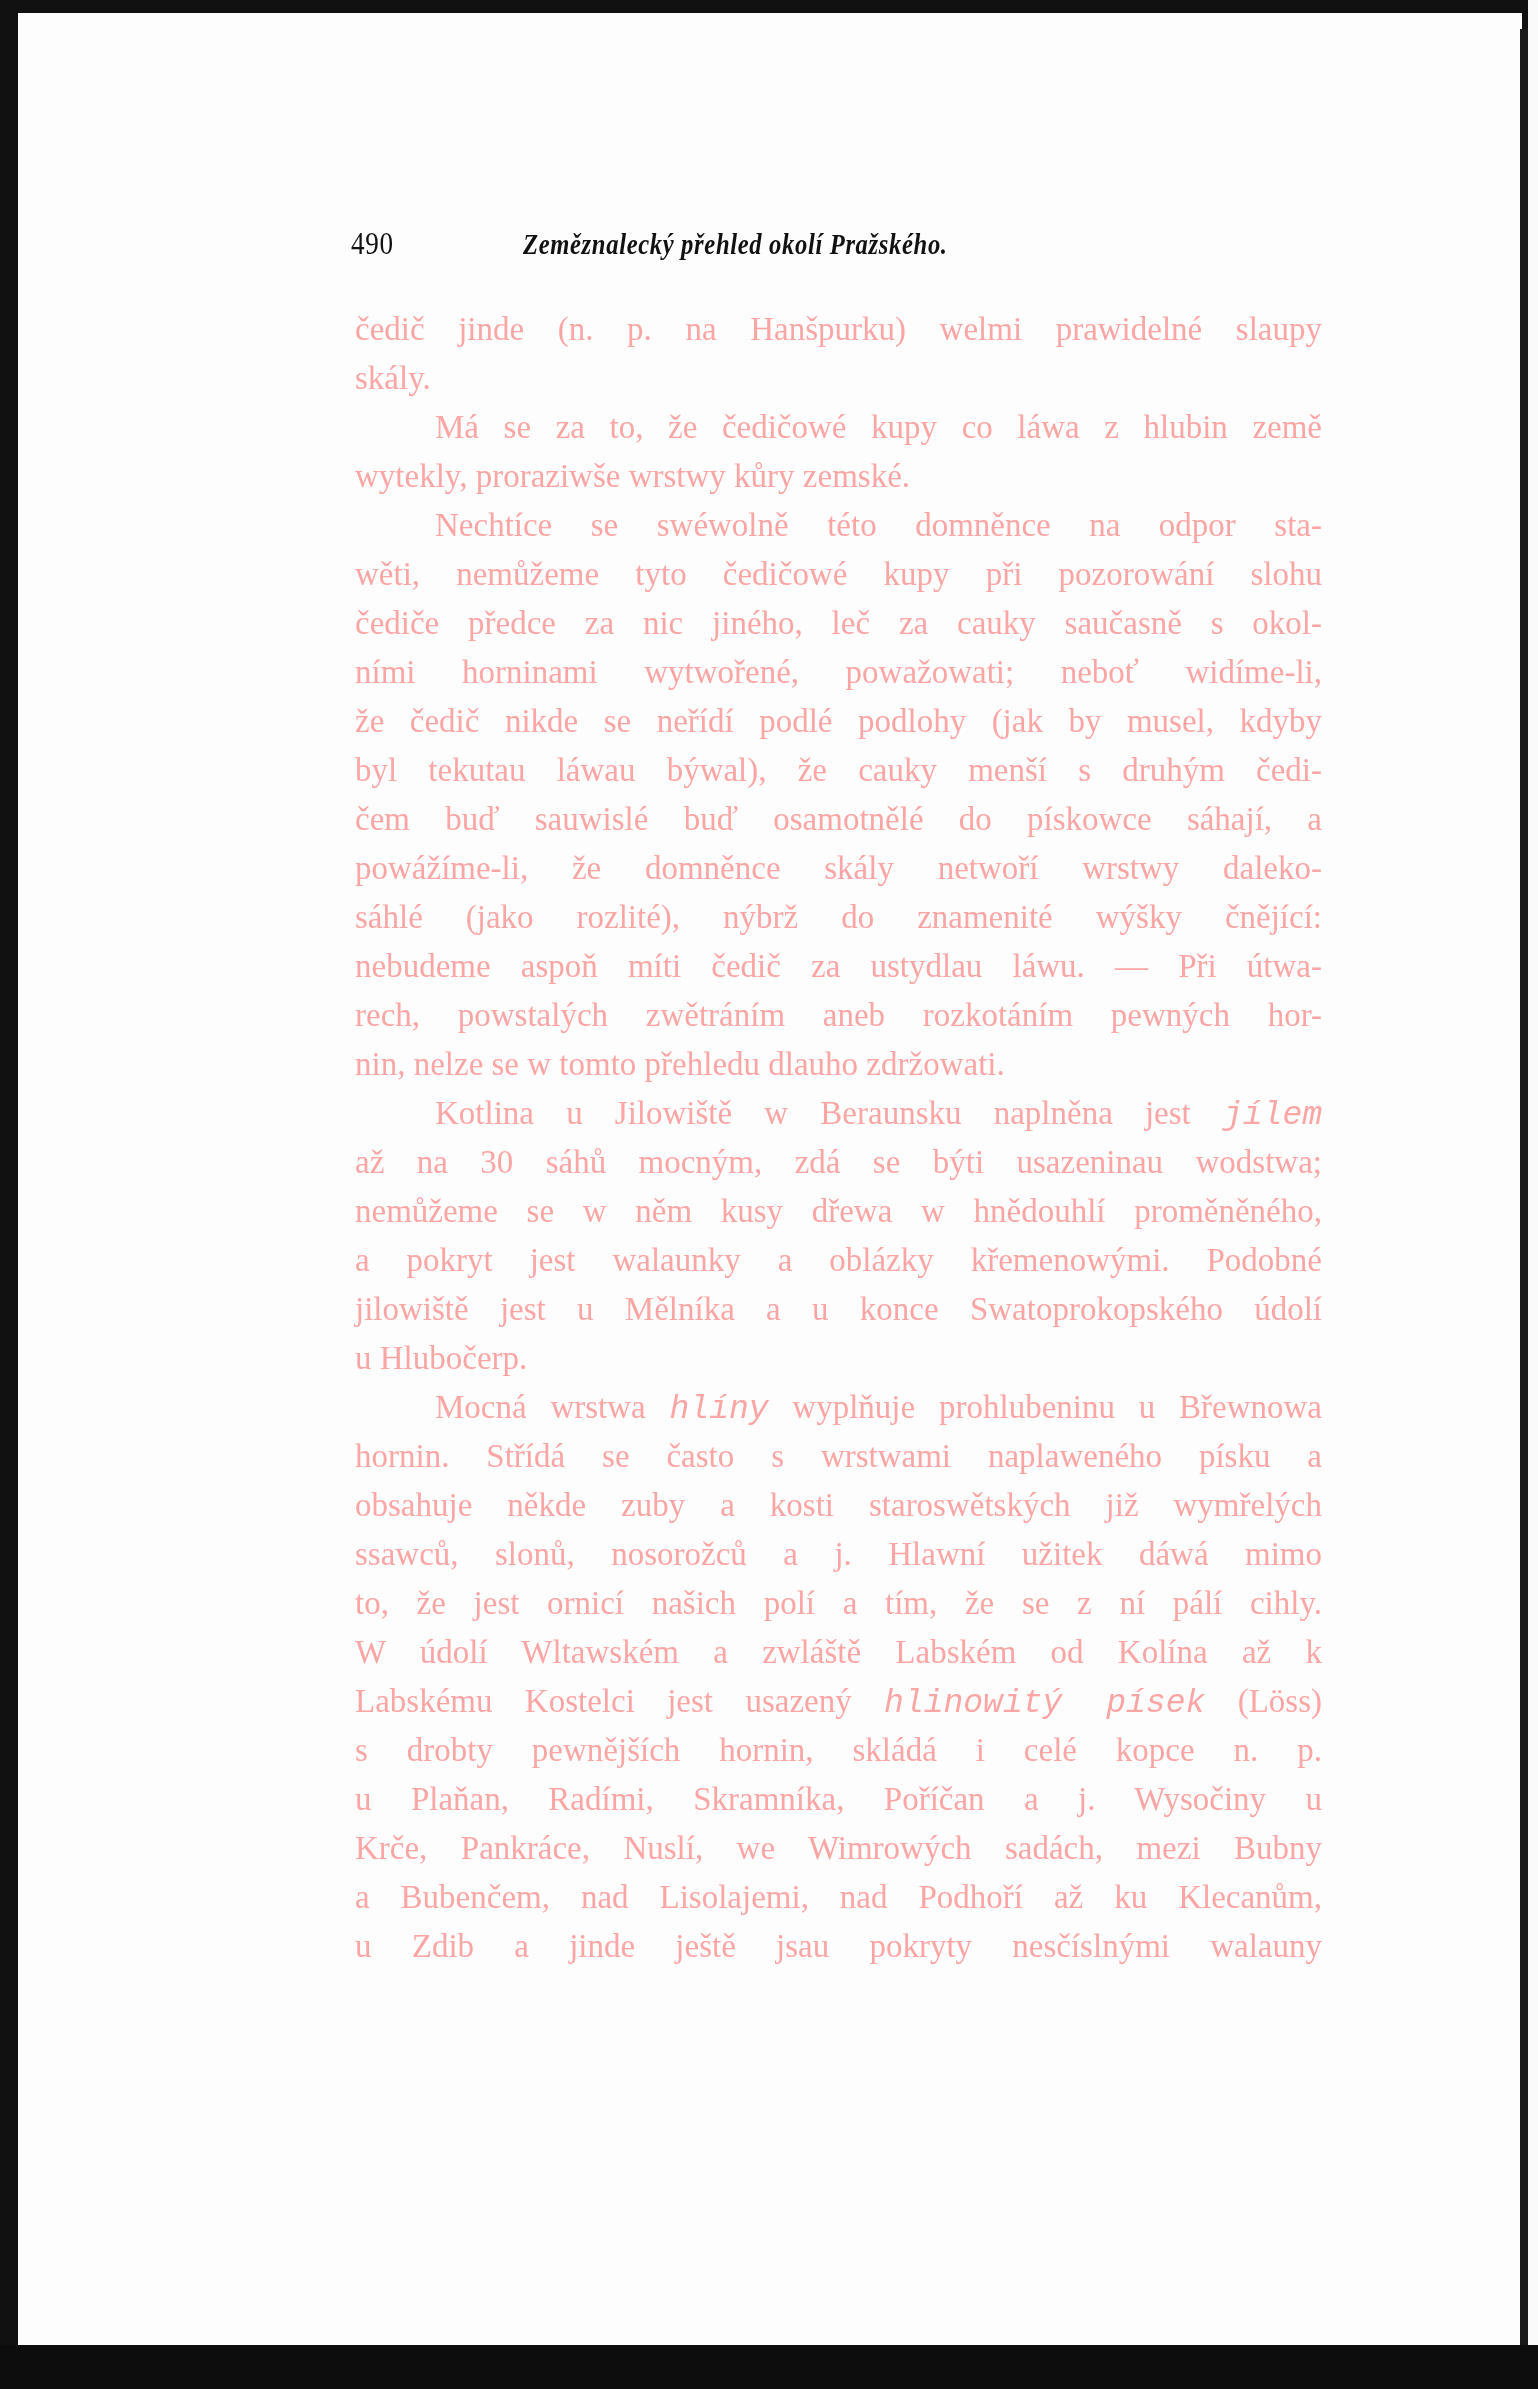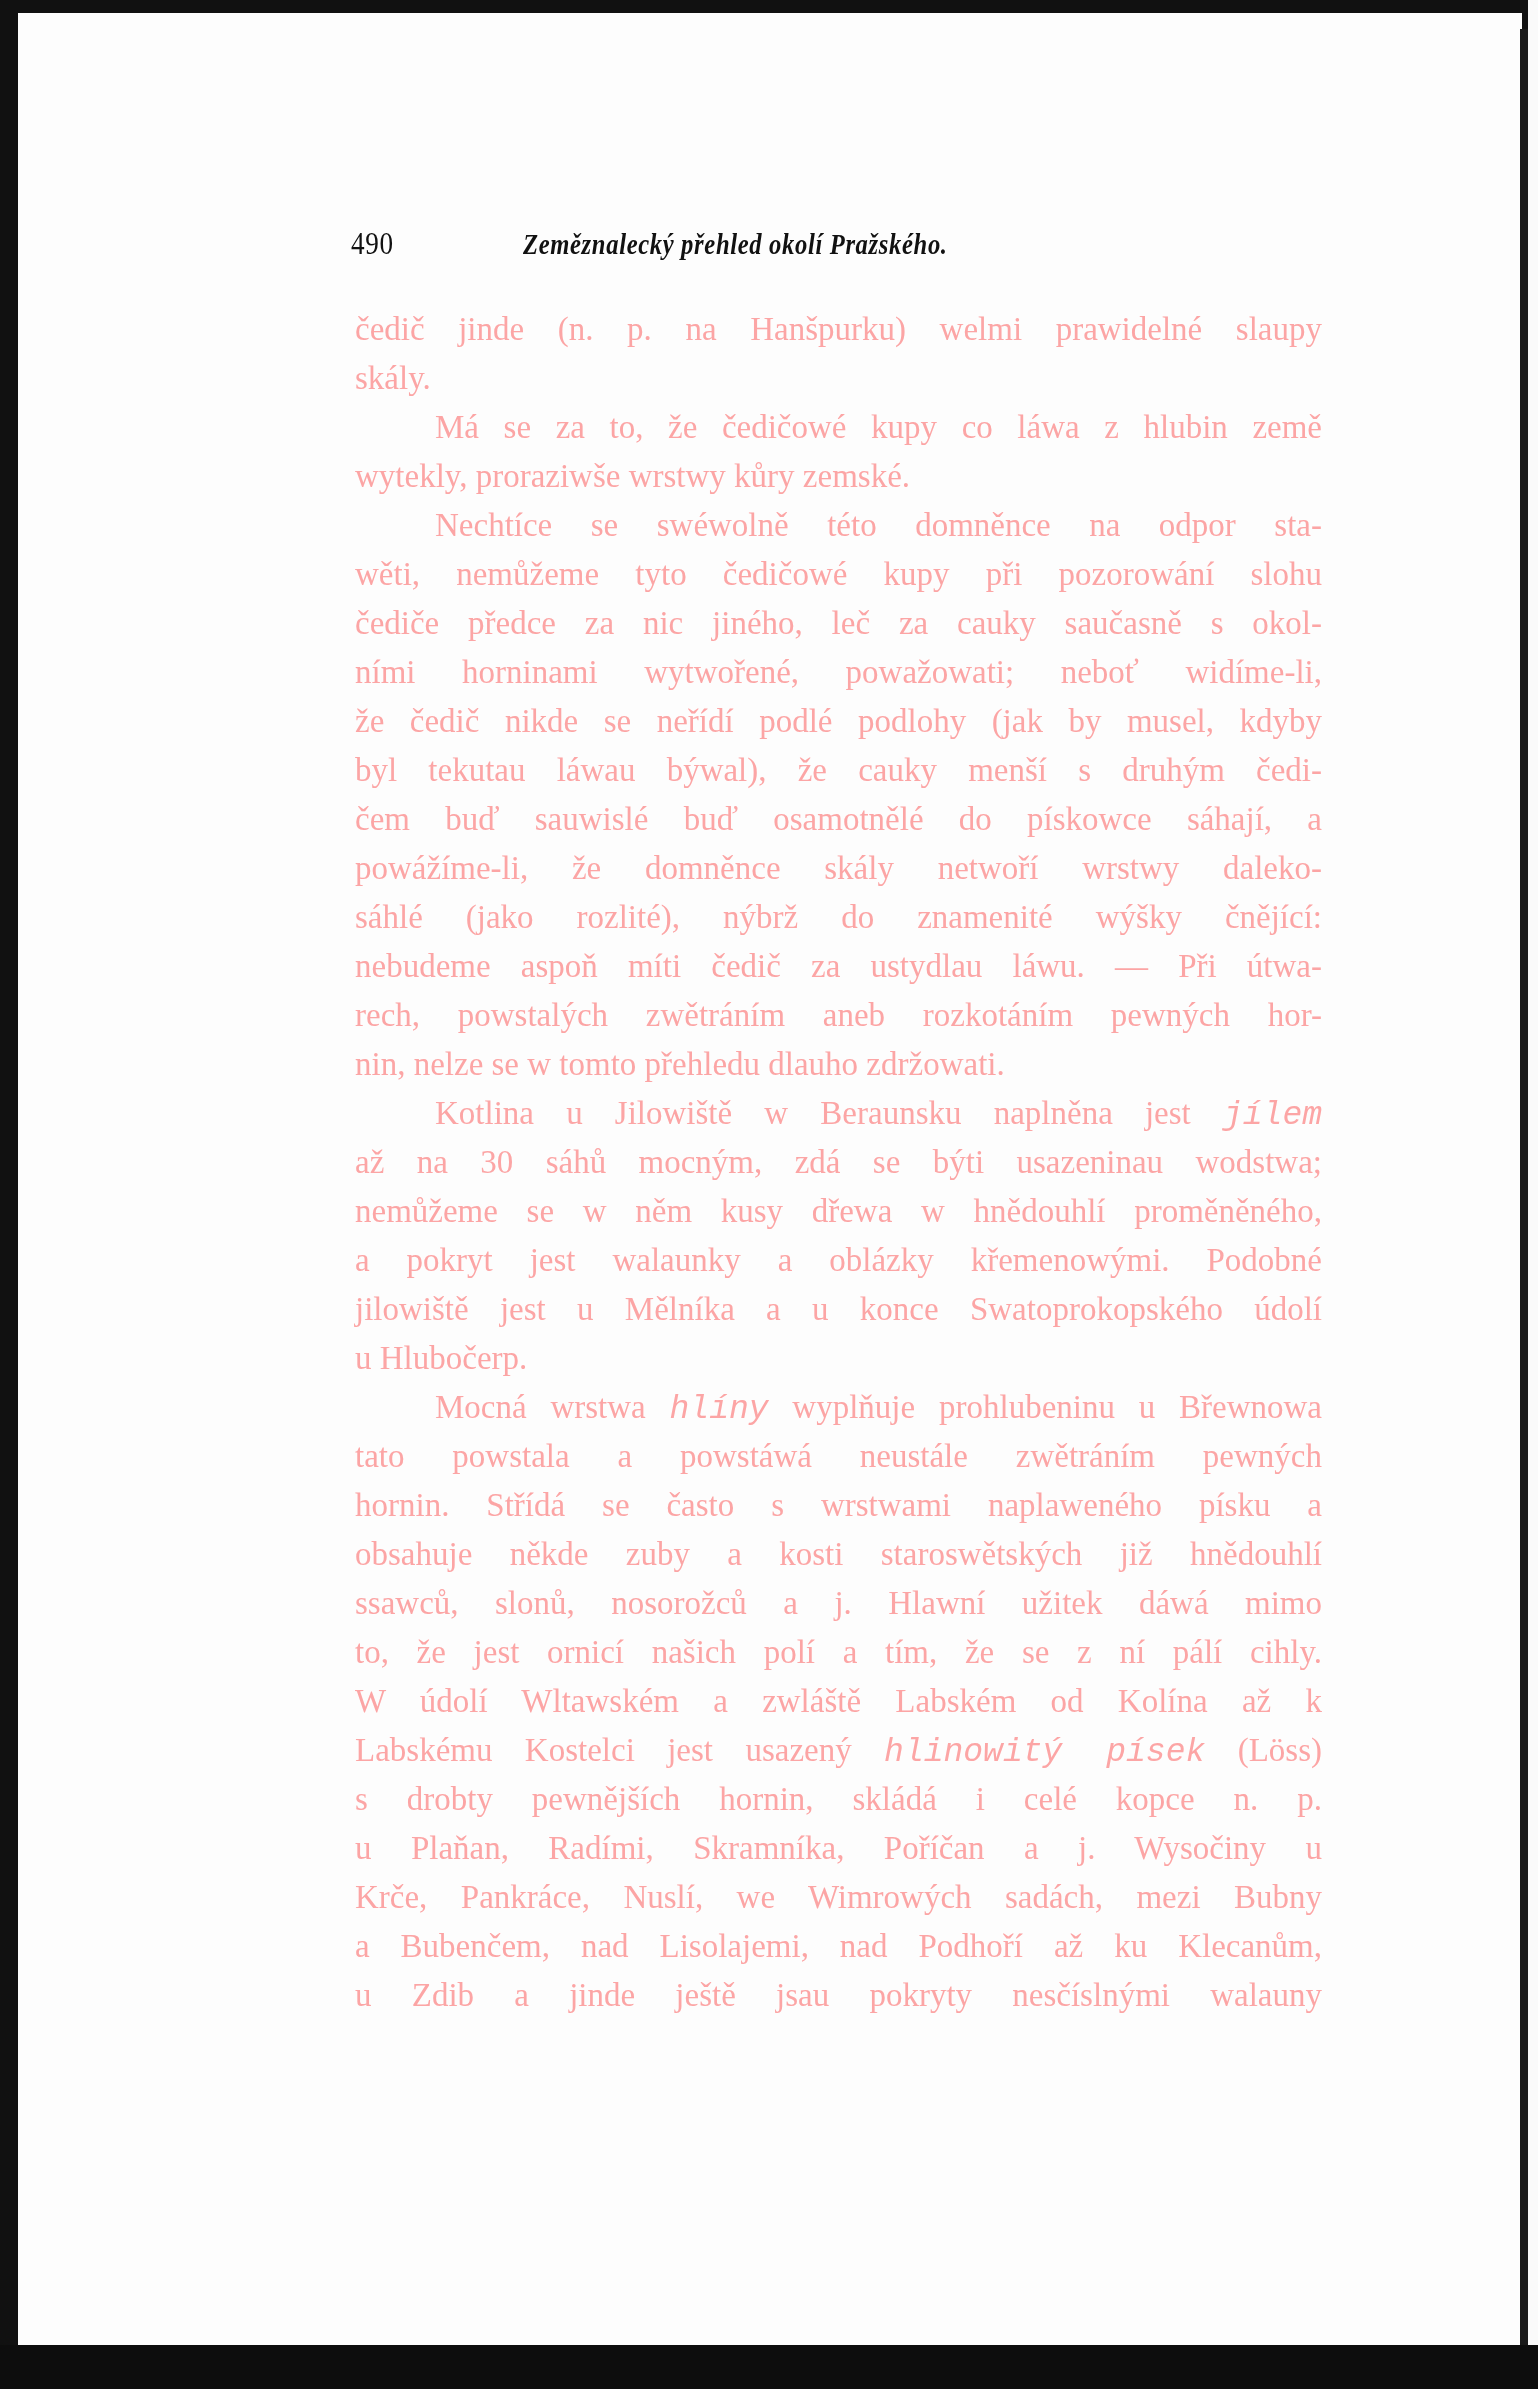--- a/index.html
+++ b/index.html
@@ -127,27 +127,24 @@
     <div class="line">
       <span class="txt">jilowiště jest u Mělníka a u konce Swatoprokopského údolí</span>
     </div>
     <div class="line last">
       <span class="txt">u Hlubočerp.</span>
     </div>
     <div class="line indent">
       <span class="txt">Mocná wrstwa <span class="it">hlíny</span> wyplňuje prohlubeninu u Břewnowa</span>
     </div>
     <div class="line">
-      <span class="txt">tato powstala a powstáwá neustále zwětráním pewných</span>
-    </div>
-    <div class="line">
       <span class="txt">hornin. Střídá se často s wrstwami naplaweného písku a</span>
     </div>
     <div class="line">
-      <span class="txt">obsahuje někde zuby a kosti staroswětských již hnědouhlí</span>
+      <span class="txt">obsahuje někde zuby a kosti staroswětských již wymřelých</span>
     </div>
     <div class="line">
       <span class="txt">ssawců, slonů, nosorožců a j. Hlawní užitek dáwá mimo</span>
     </div>
     <div class="line">
       <span class="txt">to, že jest ornicí našich polí a tím, že se z ní pálí cihly.</span>
     </div>
     <div class="line">
       <span class="txt">W údolí Wltawském a zwláště Labském od Kolína až k</span>
     </div>

